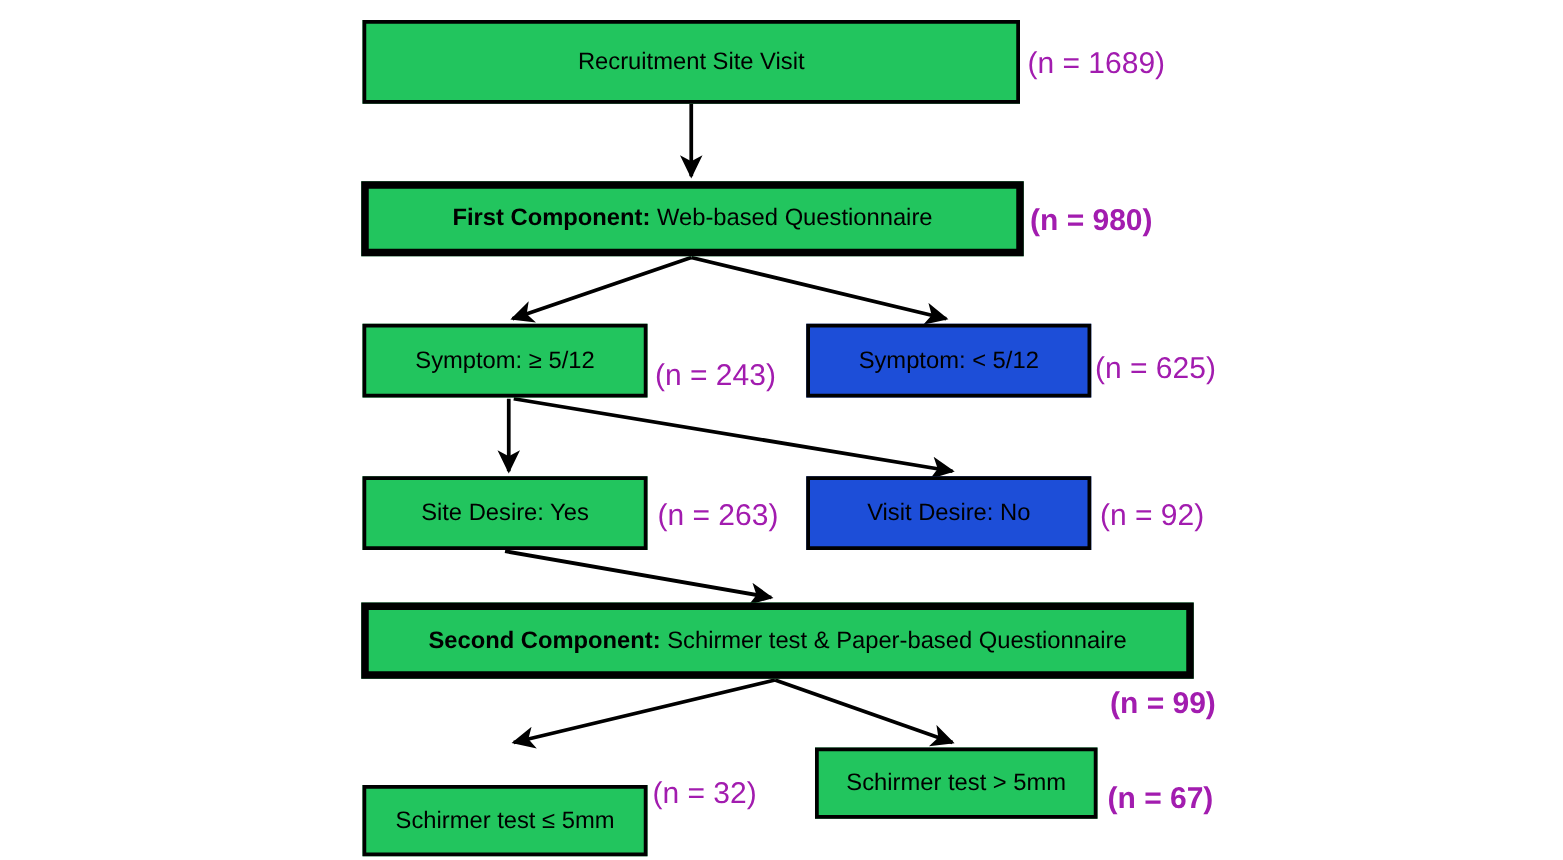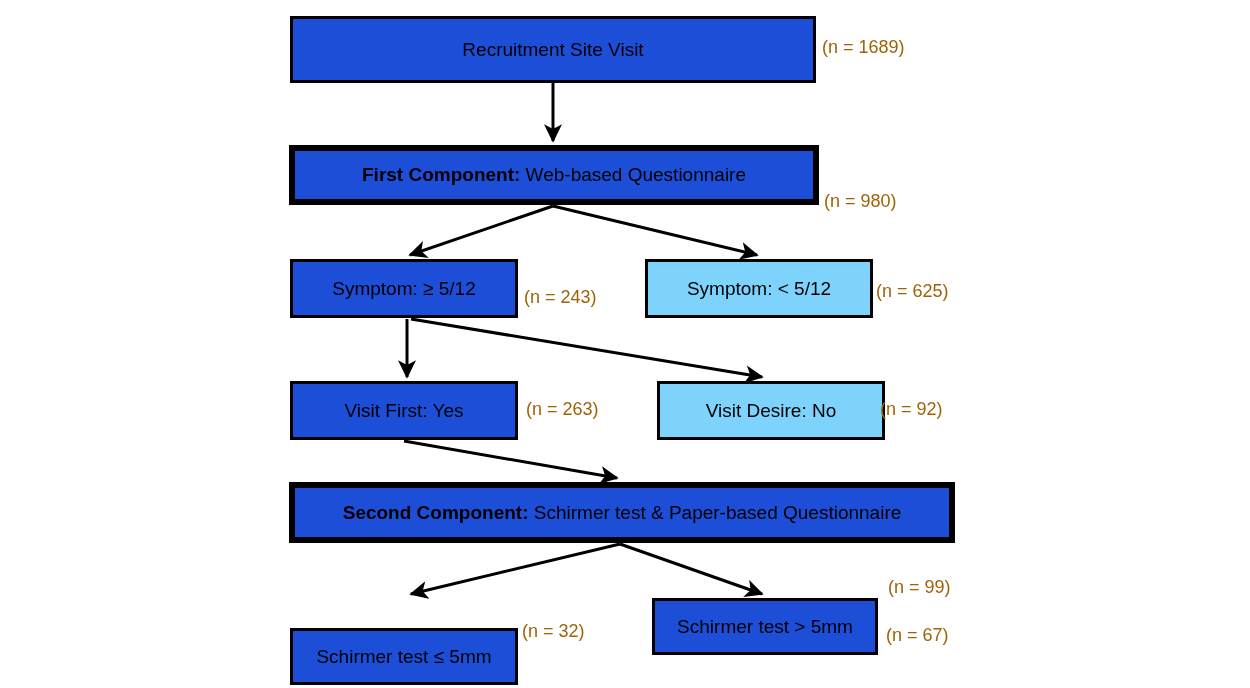--- a/index.html
+++ b/index.html
@@ -25,51 +25,50 @@
     height: 688px;
     pointer-events: none;
   }
   .node {
     position: absolute;
     box-sizing: border-box;
     display: flex;
     align-items: center;
     justify-content: center;
     border: 3px solid #000000;
-    background: #1d4ed8;
+    background: #22c55e;
     color: #000000;
     font-size: 19px;
     line-height: 1.15;
     text-align: center;
     white-space: nowrap;
     z-index: 2;
   }
   .node.white {
-    background: #7dd3fc;
+    background: #1d4ed8;
     text-align: right;
   }
   .node.emphasis {
     border-width: 6px;
   }
   .node .label-lead {
     font-weight: bold;
   }
   .node .label-rest {
     font-weight: normal;
   }
   .count {
     position: absolute;
-    font-size: 18px;
-    color: #a16207;
+    font-size: 24px;
+    color: #a21caf;
     white-space: nowrap;
     z-index: 3;
   }
   .count.bold {
-    font-weight: normal;
-    margin-top: 28px;
+    font-weight: bold;
   }
 </style>
 </head>
 <body>
 
 <div id="flowchart-canvas">
 
   <svg id="edges-layer" width="1250" height="688" viewBox="0 0 1250 688">
     <defs>
       <marker id="arrowhead" markerWidth="7" markerHeight="7" refX="5.6" refY="3" orient="auto" markerUnits="strokeWidth">
@@ -99,34 +98,34 @@
       <div class="count bold" style="left: 824px; top: 163px;">(n = 980)</div>
       <div class="node" style="left: 290px; top: 259px; width: 228px; height: 59px;">
         <span><span class="label-rest">Symptom: ≥ 5/12</span></span>
       </div>
       <div class="count" style="left: 524px; top: 287px;">(n = 243)</div>
       <div class="node white" style="left: 645px; top: 259px; width: 228px; height: 59px;">
         <span><span class="label-rest">Symptom: &lt; 5/12</span></span>
       </div>
       <div class="count" style="left: 876px; top: 281px;">(n = 625)</div>
       <div class="node" style="left: 290px; top: 381px; width: 228px; height: 59px;">
-        <span><span class="label-rest">Visit First: Yes</span></span>
+        <span><span class="label-rest">Site Desire: Yes</span></span>
       </div>
       <div class="count" style="left: 526px; top: 399px;">(n = 263)</div>
-      <div class="node white" style="left: 645px; top: 381px; width: 228px; height: 59px; margin-left: 12px;">
+      <div class="node white" style="left: 645px; top: 381px; width: 228px; height: 59px;">
         <span><span class="label-rest">Visit Desire: No</span></span>
       </div>
       <div class="count" style="left: 880px; top: 399px;">(n = 92)</div>
       <div class="node emphasis" style="left: 289px; top: 482px; width: 666px; height: 61px;">
         <span><span class="label-lead">Second Component:</span><span class="label-rest"> Schirmer test &amp; Paper-based Questionnaire</span></span>
       </div>
       <div class="count bold" style="left: 888px; top: 549px;">(n = 99)</div>
       <div class="node" style="left: 290px; top: 598px; width: 228px; height: 57px; margin-top: 30px;">
         <span><span class="label-rest">Schirmer test ≤ 5mm</span></span>
       </div>
       <div class="count" style="left: 522px; top: 621px;">(n = 32)</div>
       <div class="node" style="left: 652px; top: 598px; width: 226px; height: 57px;">
         <span><span class="label-rest">Schirmer test &gt; 5mm</span></span>
       </div>
-      <div class="count" style="left: 886px; top: 625px;">(n = 67)</div>
+      <div class="count" style="left: 886px; top: 625px; font-weight: bold;">(n = 67)</div>
     </div>
 
 </div>
 
 </body></html>

